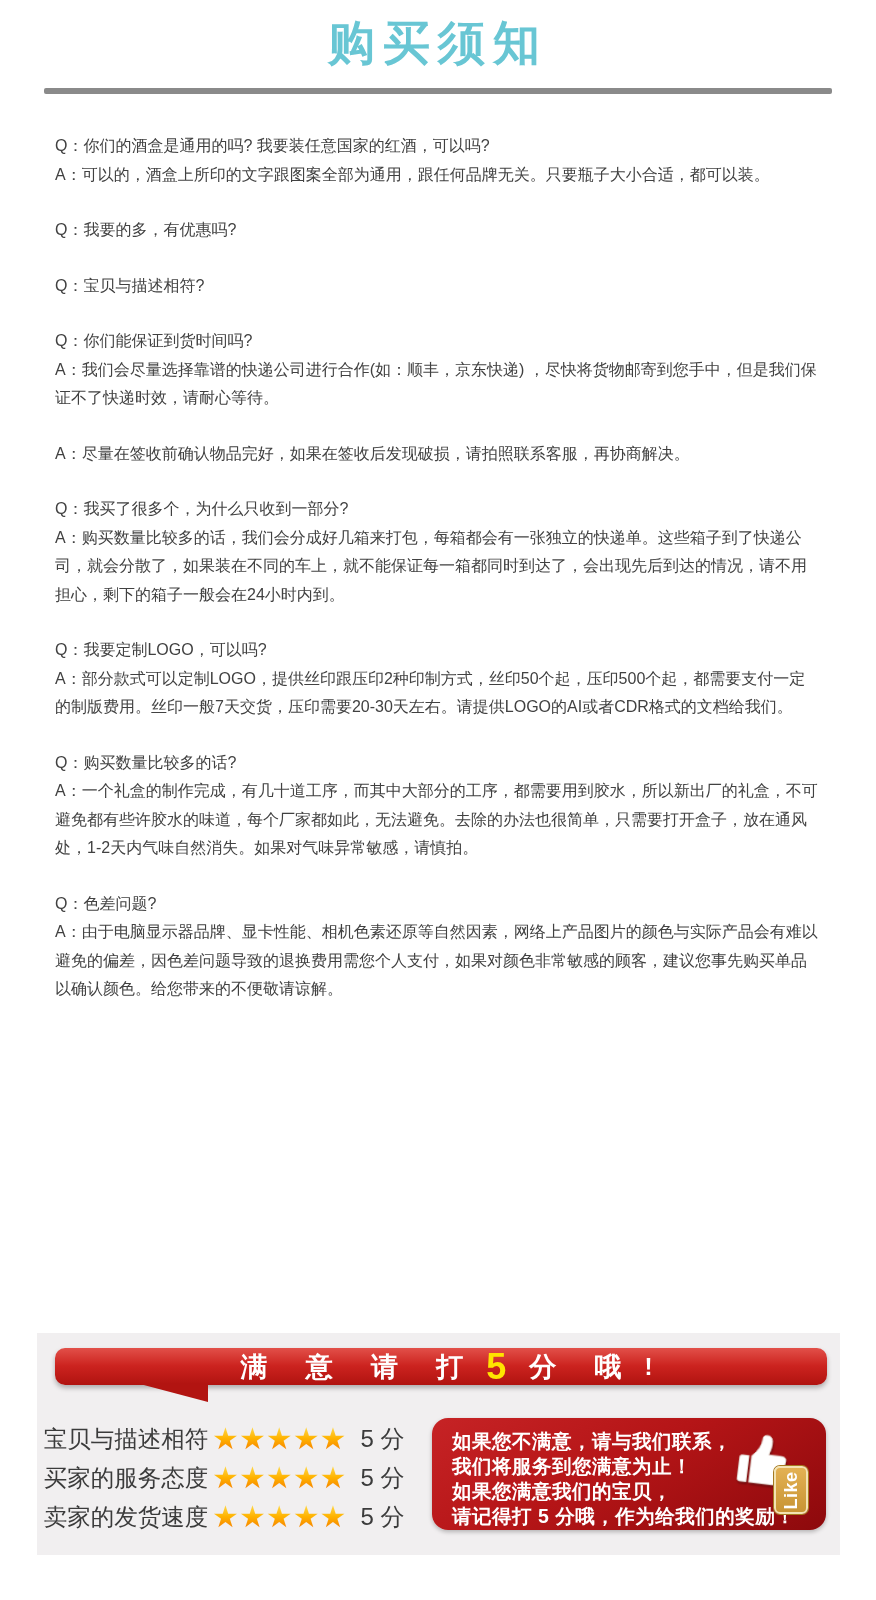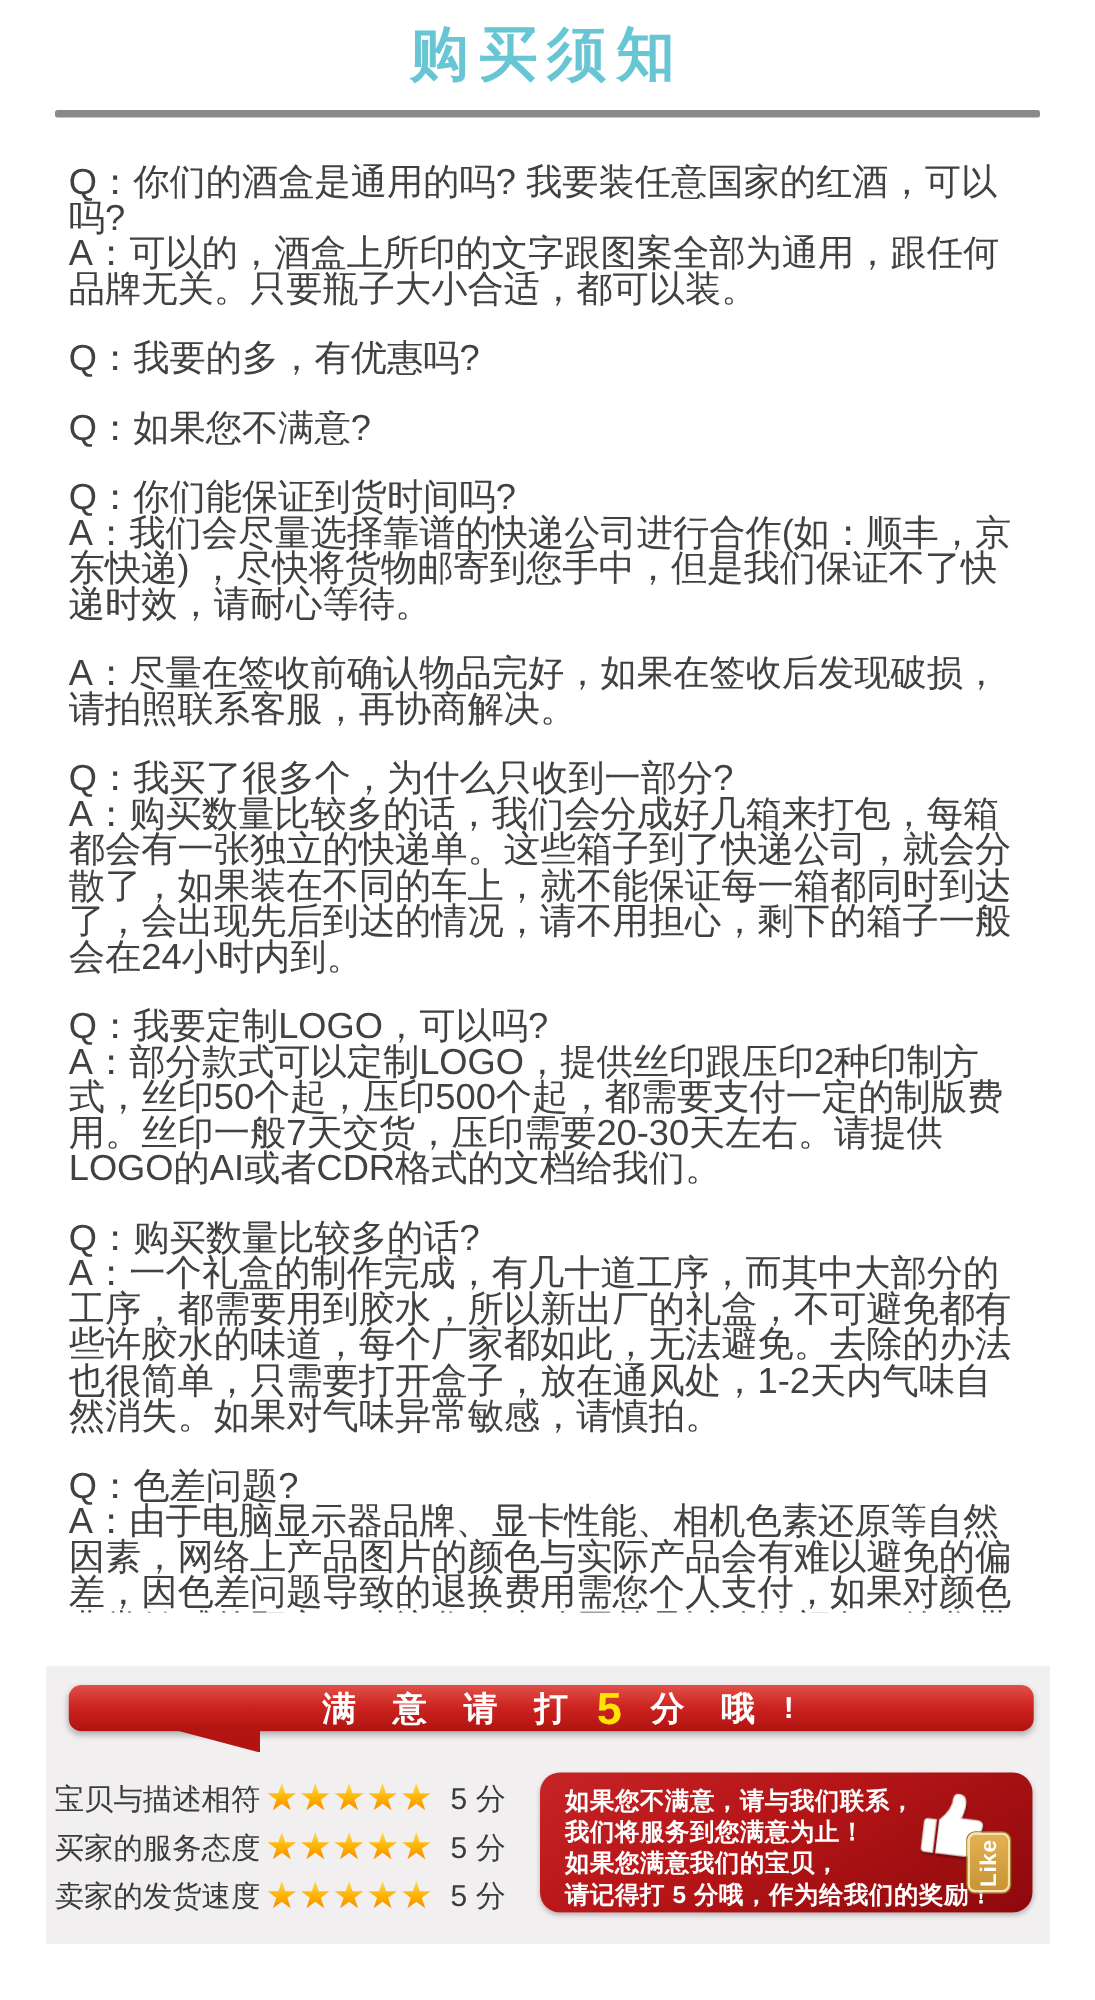--- a/index.html
+++ b/index.html
@@ -12,37 +12,37 @@
   .page-title{
     margin:0;padding-top:12px;text-align:center;
     font-size:47px;font-weight:700;letter-spacing:8px;color:#68c6d4;
   }
   .title-divider{
     width:788px;height:6px;background:#8a8a8a;margin:13px auto 0 auto;border-radius:2px;
   }
   
   .qa-section{
     padding:38px 55px 0 55px;height:1196px;overflow:hidden;box-sizing:border-box;
-    color:#414141;font-size:29px;line-height:28.5px;
+    color:#414141;font-size:16px;line-height:28.5px;
   }
   .qa-block{margin:0 0 27px 0;}
   .qa-block p{margin:0;}
   
   .footer-panel{
     position:absolute;left:37px;top:1333px;width:803px;height:222px;
     background:#f1eff0;
   }
   .banner{
     position:absolute;left:18px;top:15px;width:772px;height:37px;
     border-radius:10px;
     background:linear-gradient(180deg,#e25049 0%,#cc231f 48%,#b01310 100%);
     box-shadow:0 3px 5px rgba(0,0,0,0.28);
     display:flex;align-items:center;justify-content:center;gap:12px;
   }
-  .banner .btxt{color:#ffffff;font-size:27px;font-weight:700;letter-spacing:11px;text-indent:11px;}
+  .banner .btxt{color:#ffffff;font-size:27px;font-weight:700;letter-spacing:11px;text-indent:11px;font-family:Liberation Mono, monospace;}
   .banner .bhl{color:#ffe400;font-size:36px;font-weight:700;line-height:36px;}
   .banner .bang{color:#ffffff;font-size:24px;font-weight:700;}
   .banner-tail{
     position:absolute;left:103px;top:51px;width:68px;height:18px;
     background:#b21411;
     clip-path:polygon(0 0,100% 0,100% 100%);
   }
   
   .ratings{position:absolute;left:3px;top:86px;}
   .rating-row{display:flex;align-items:center;height:39px;text-align:center;}
@@ -87,21 +87,21 @@
     <div class="qa-block">
       <p>Q：你们的酒盒是通用的吗? 我要装任意国家的红酒，可以吗?</p>
       <p>A：可以的，酒盒上所印的文字跟图案全部为通用，跟任何品牌无关。只要瓶子大小合适，都可以装。</p>
     </div>
 
     <div class="qa-block">
       <p>Q：我要的多，有优惠吗?</p>
     </div>
 
     <div class="qa-block">
-      <p>Q：如果您不满意?</p>
+      <p>Q：宝贝与描述相符?</p>
     </div>
 
     <div class="qa-block">
       <p>Q：你们能保证到货时间吗?</p>
       <p>A：我们会尽量选择靠谱的快递公司进行合作(如：顺丰，京东快递) ，尽快将货物邮寄到您手中，但是我们保证不了快递时效，请耐心等待。</p>
     </div>
 
     <div class="qa-block">
       <p>A：尽量在签收前确认物品完好，如果在签收后发现破损，请拍照联系客服，再协商解决。</p>
     </div>

